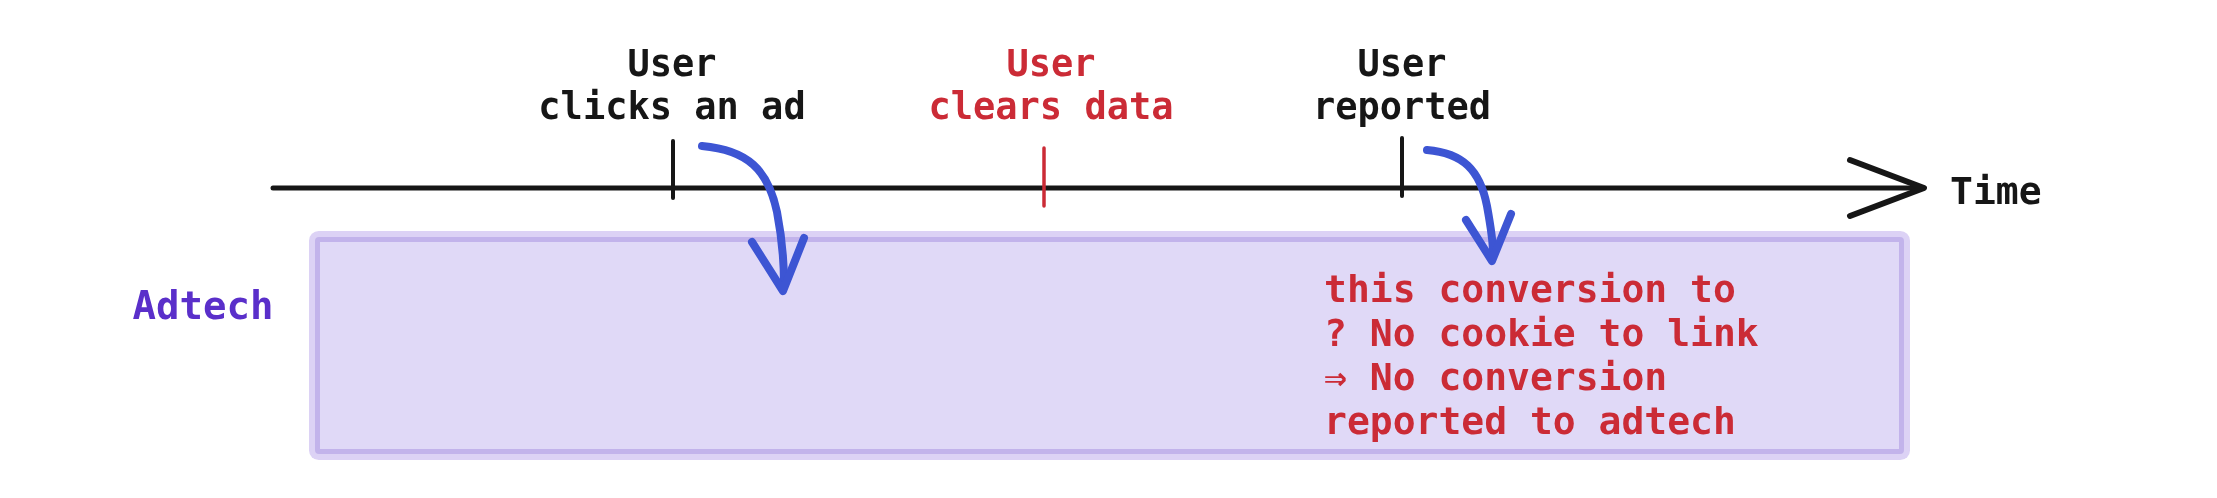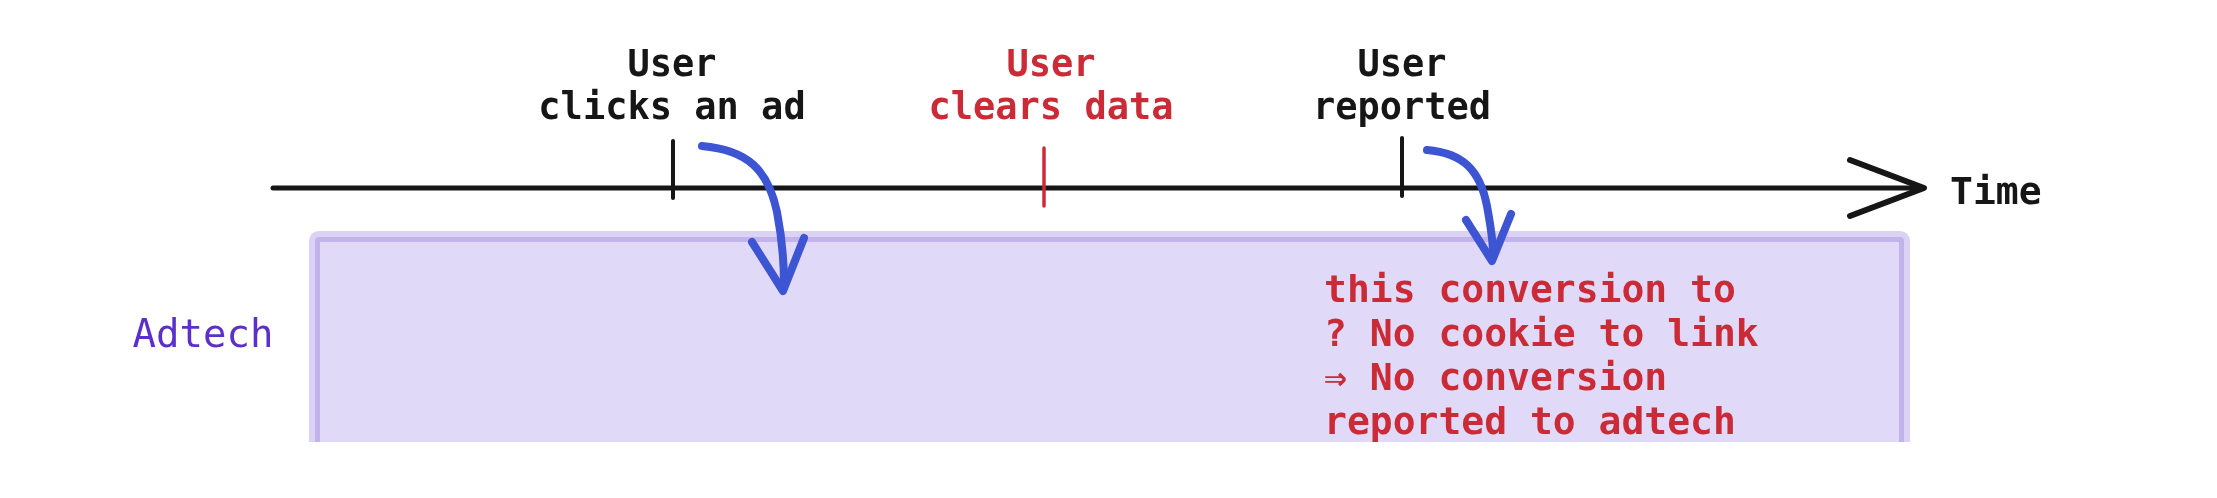--- a/index.html
+++ b/index.html
@@ -14,21 +14,21 @@
     --c-bg:#ffffff;
   }
   *{margin:0;padding:0;box-sizing:border-box;}
   body{
     background:var(--c-bg);
     font-family:"DejaVu Sans Mono", monospace;
   }
   .canvas{
     position:relative;
     width:2217px;
-    height:442px;
+    height:498px;
     background:var(--c-bg);
     overflow:hidden;
   }
   .overlay{
     position:absolute;
     left:0;top:0;
     width:2217px;height:498px;
   }
   .axis-line, .axis-head, .tick{fill:none;stroke-linecap:round;stroke-linejoin:round;}
   .axis-line{stroke:var(--c-black);stroke-width:5;}
@@ -64,25 +64,25 @@
     width:1589px;
     height:217px;
     background:var(--c-box-fill);
     border:5px solid var(--c-box-border);
     border-radius:4px;
     box-shadow:0 0 0 6px var(--c-box-glow);
   }
   .server-label{
     position:absolute;
     left:203px;
-    top:308px;
+    top:280px;
     transform:translateX(-50%);
     text-align:center;
     font-size:39px;
-    font-weight:normal;
+    font-weight:bold;
     line-height:52px;
     color:var(--c-purple);
     white-space:nowrap;
   }
   .cookie-note{
     position:absolute;
     left:636px;
     top:305px;
     font-size:38px;
     font-weight:bold;

